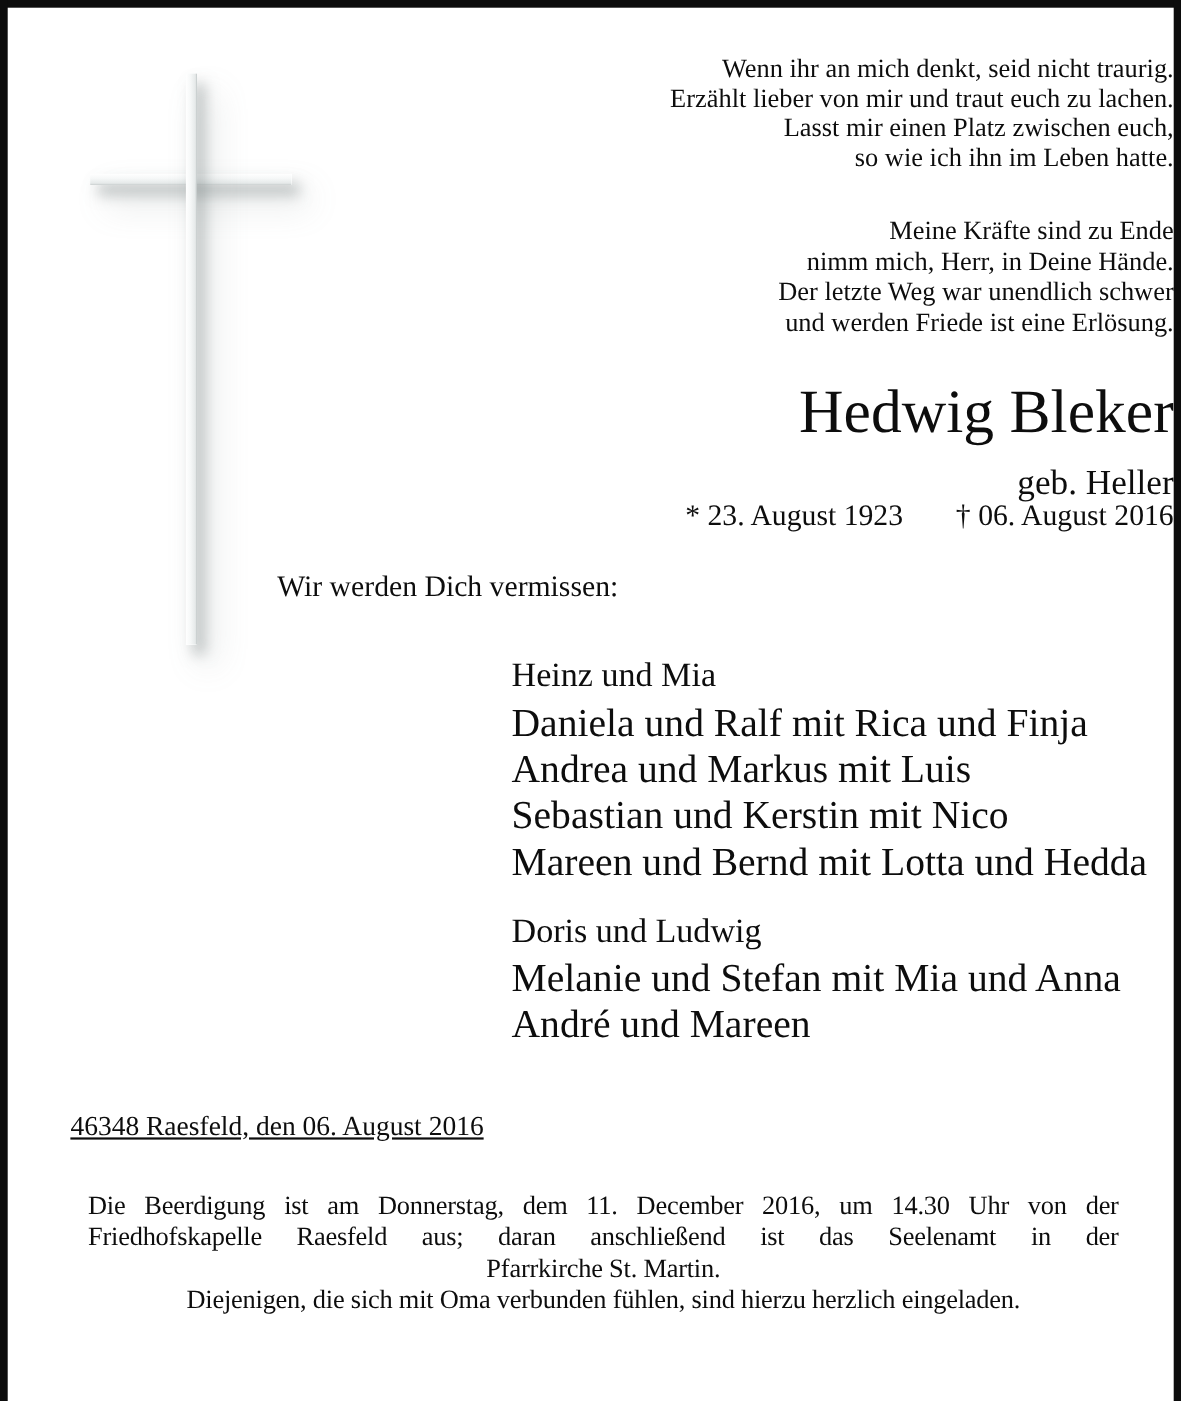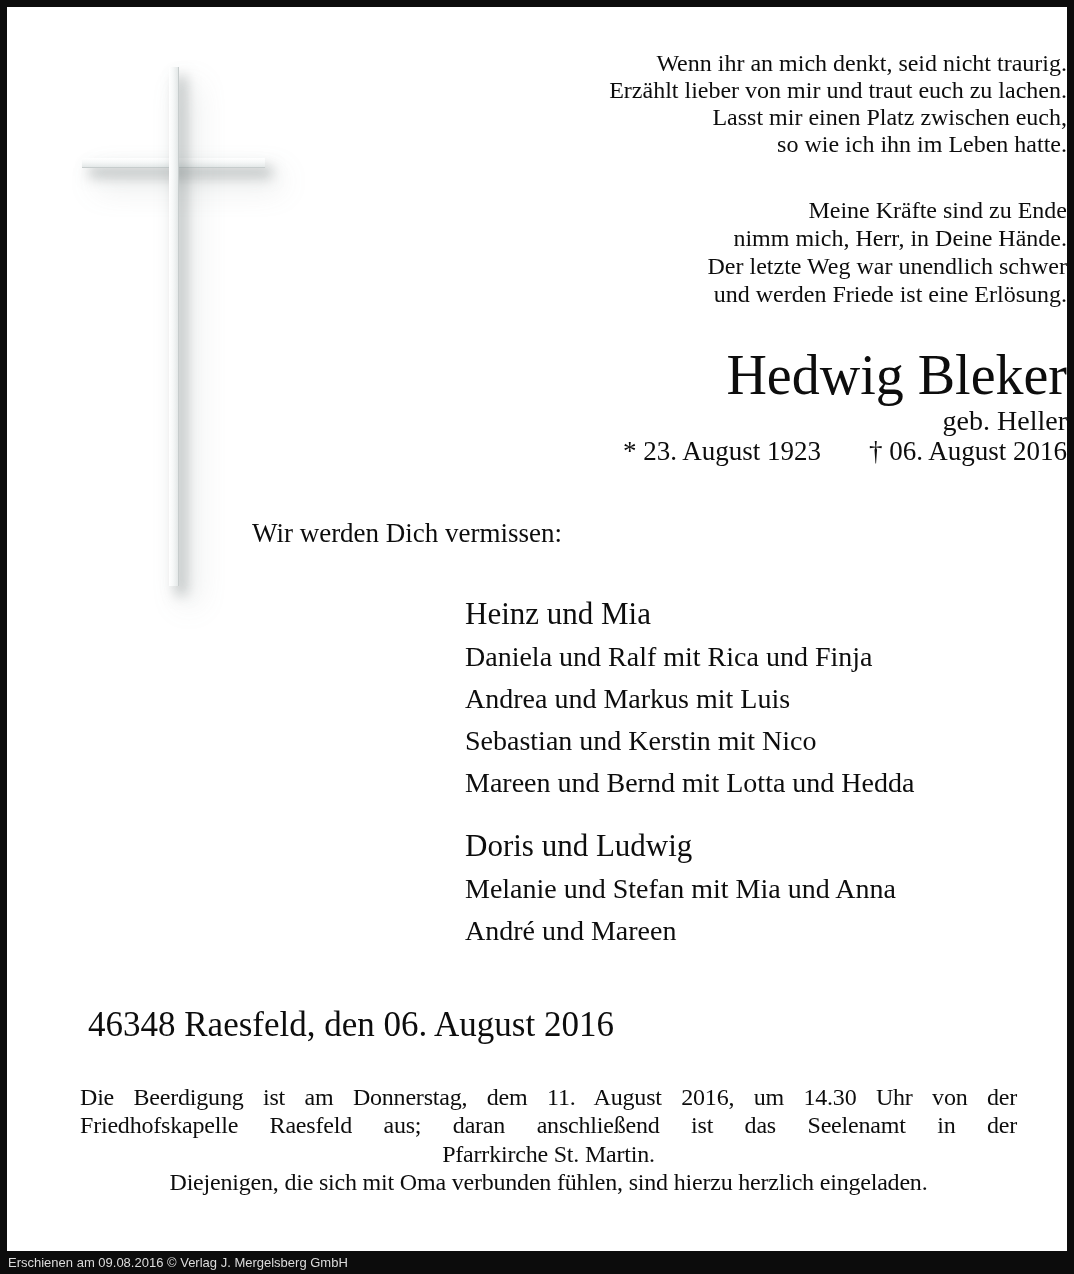--- a/index.html
+++ b/index.html
@@ -36,38 +36,38 @@
 
   .pre { white-space: pre-line; }
 
   .center-col {
     position: absolute; left: 140px; right: 7px; top: 0;
     text-align: right;
   }
   .verse  { margin-top: 50px; font-size: 24px; line-height: 27px; }
   .verse2 { margin-top: 38px; line-height: 28px; }
   .name   { margin-top: 37px; font-size: 56px; line-height: 60px; }
-  .maiden { margin-top: 2px; font-size: 28px; line-height: 28px; }
+  .maiden { margin-top: 19px; font-size: 32px; line-height: 28px; }
   .dates  { margin-top: 0;   font-size: 27px; line-height: 32px; }
   .dates .death { margin-left: 48px; }
 
   .farewell {
     position: absolute; left: 252px; top: 518px;
     font-size: 27px; line-height: 30px;
   }
 
   .family { position: absolute; left: 465px; }
   .family1 { top: 591px; }
   .family2 { top: 823px; }
   .fam-header  { font-size: 31px; line-height: 45px; }
-  .fam-members { font-size: 28px; line-height: 42px; }
+  .fam-members { font-size: 36px; line-height: 42px; }
 
   .place-date {
-    position: absolute; left: 88px; top: 1009px;
-    font-size: 35px; line-height: 32px;
+    position: absolute; left: 64px; top: 1009px;
+    font-size: 25px; line-height: 32px; text-decoration: underline;
   }
 
   .funeral { position: absolute; left: 80px; top: 1083px; width: 937px; }
   .fline {
     font-size: 24px; line-height: 28.4px;
     letter-spacing: -0.2px;
     text-align: center;
   }
   .fline.j { text-align: justify; text-align-last: justify; }
 
@@ -122,23 +122,20 @@
 
   <div class="family family2">
     <div class="fam-header">Doris und Ludwig</div>
     <div class="fam-members pre">Melanie und Stefan mit Mia und Anna
 André und Mareen</div>
   </div>
 
   <div class="place-date">46348 Raesfeld, den 06. August 2016</div>
 
   <div class="funeral">
-    <div class="fline j">Die Beerdigung ist am Donnerstag, dem 11. August 2016, um 14.30 Uhr von der</div>
+    <div class="fline j">Die Beerdigung ist am Donnerstag, dem 11. December 2016, um 14.30 Uhr von der</div>
     <div class="fline j">Friedhofskapelle Raesfeld aus; daran anschließend ist das Seelenamt in der</div>
     <div class="fline">Pfarrkirche St. Martin.</div>
     <div class="fline">Diejenigen, die sich mit Oma verbunden fühlen, sind hierzu herzlich eingeladen.</div>
   </div>
 
-  <div class="footer-bar">
-    <span>Erschienen am 09.08.2016 © Verlag J. Mergelsberg GmbH</span>
-  </div>
 
 </div>
 
 </body></html>

